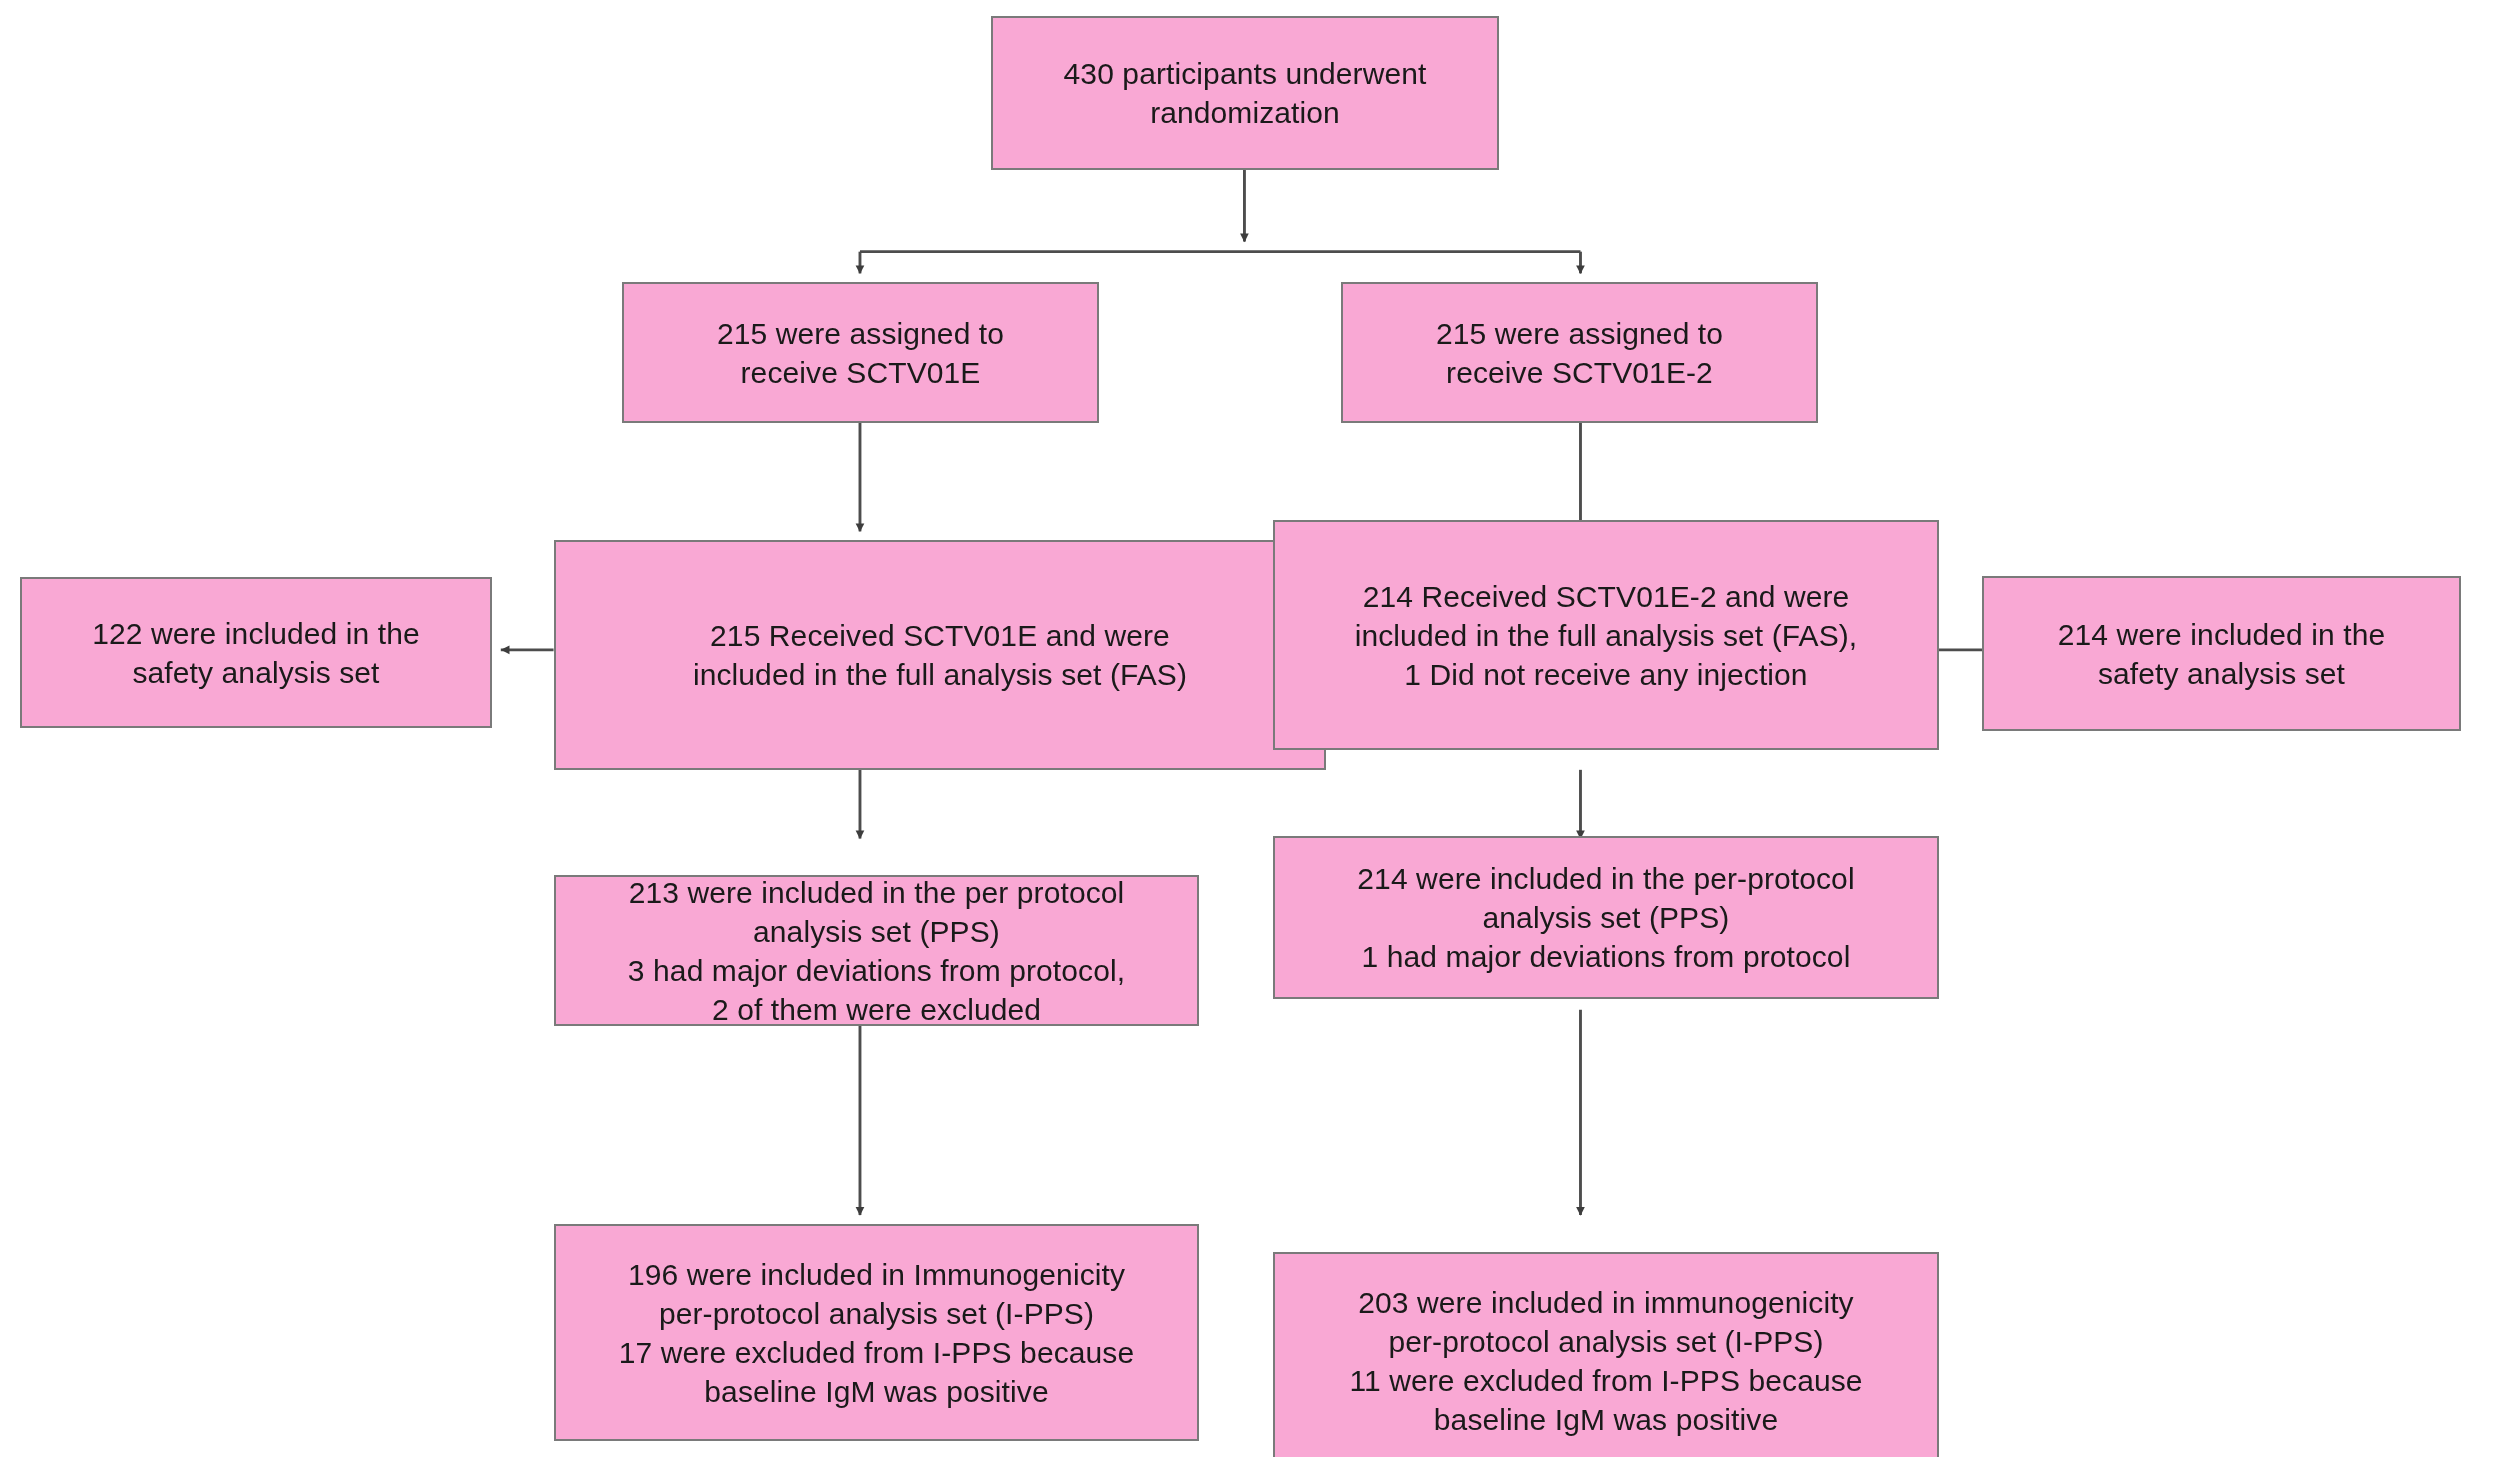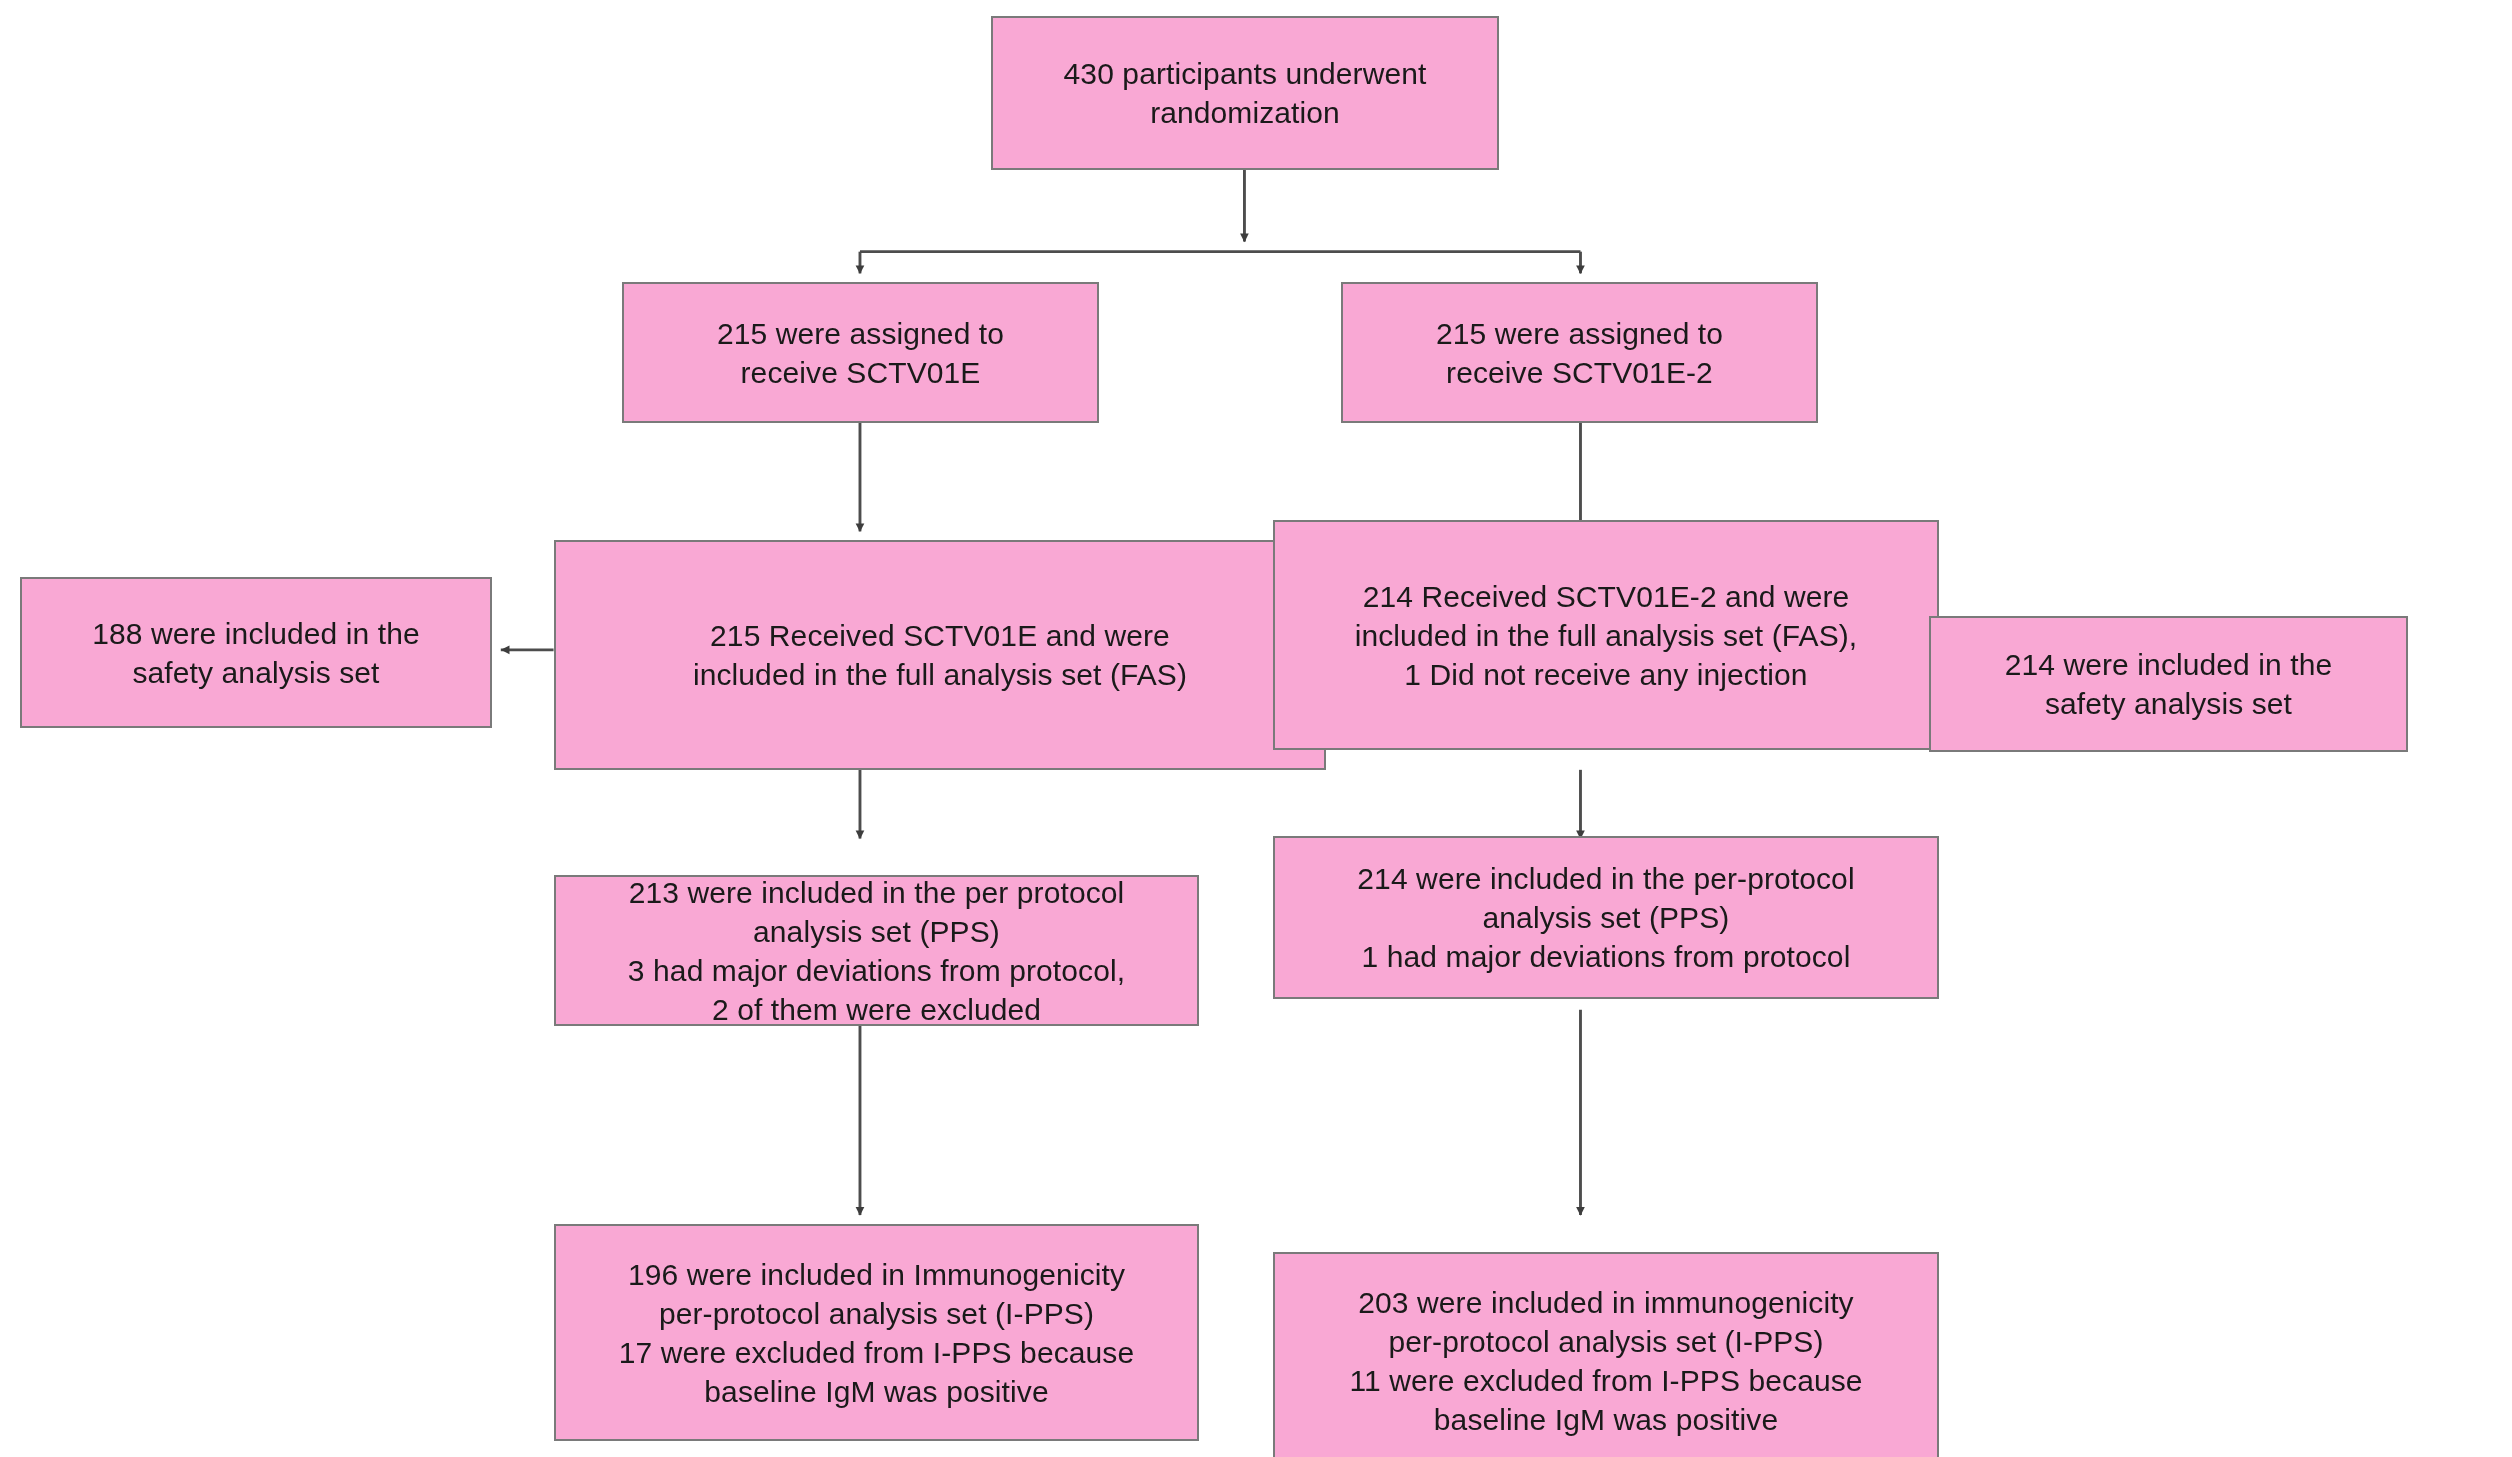--- a/index.html
+++ b/index.html
@@ -108,25 +108,25 @@
 included in the full analysis set (FAS)</span>
   </div>
 
   <div class="node" style="left:1273px; top:520px; width:666px; height:230px;">
     <span class="node-text">214 Received SCTV01E-2 and were
 included in the full analysis set (FAS),
 1 Did not receive any injection</span>
   </div>
 
   <div class="node" style="left:20px; top:577px; width:472px; height:151px;">
-    <span class="node-text">188 were included in the
+    <span class="node-text">122 were included in the
 safety analysis set</span>
   </div>
 
-  <div class="node" style="left:1929px; top:576px; width:479px; height:136px;margin-top:40px;">
+  <div class="node" style="left:1982px; top:576px; width:479px; height:155px;">
     <span class="node-text">214 were included in the
 safety analysis set</span>
   </div>
 
   <div class="node" style="left:554px; top:875px; width:645px; height:151px;justify-content:center;">
     <span class="node-text">213 were included in the per protocol
 analysis set (PPS)
 3 had major deviations from protocol,
 2 of them were excluded</span>
   </div>

